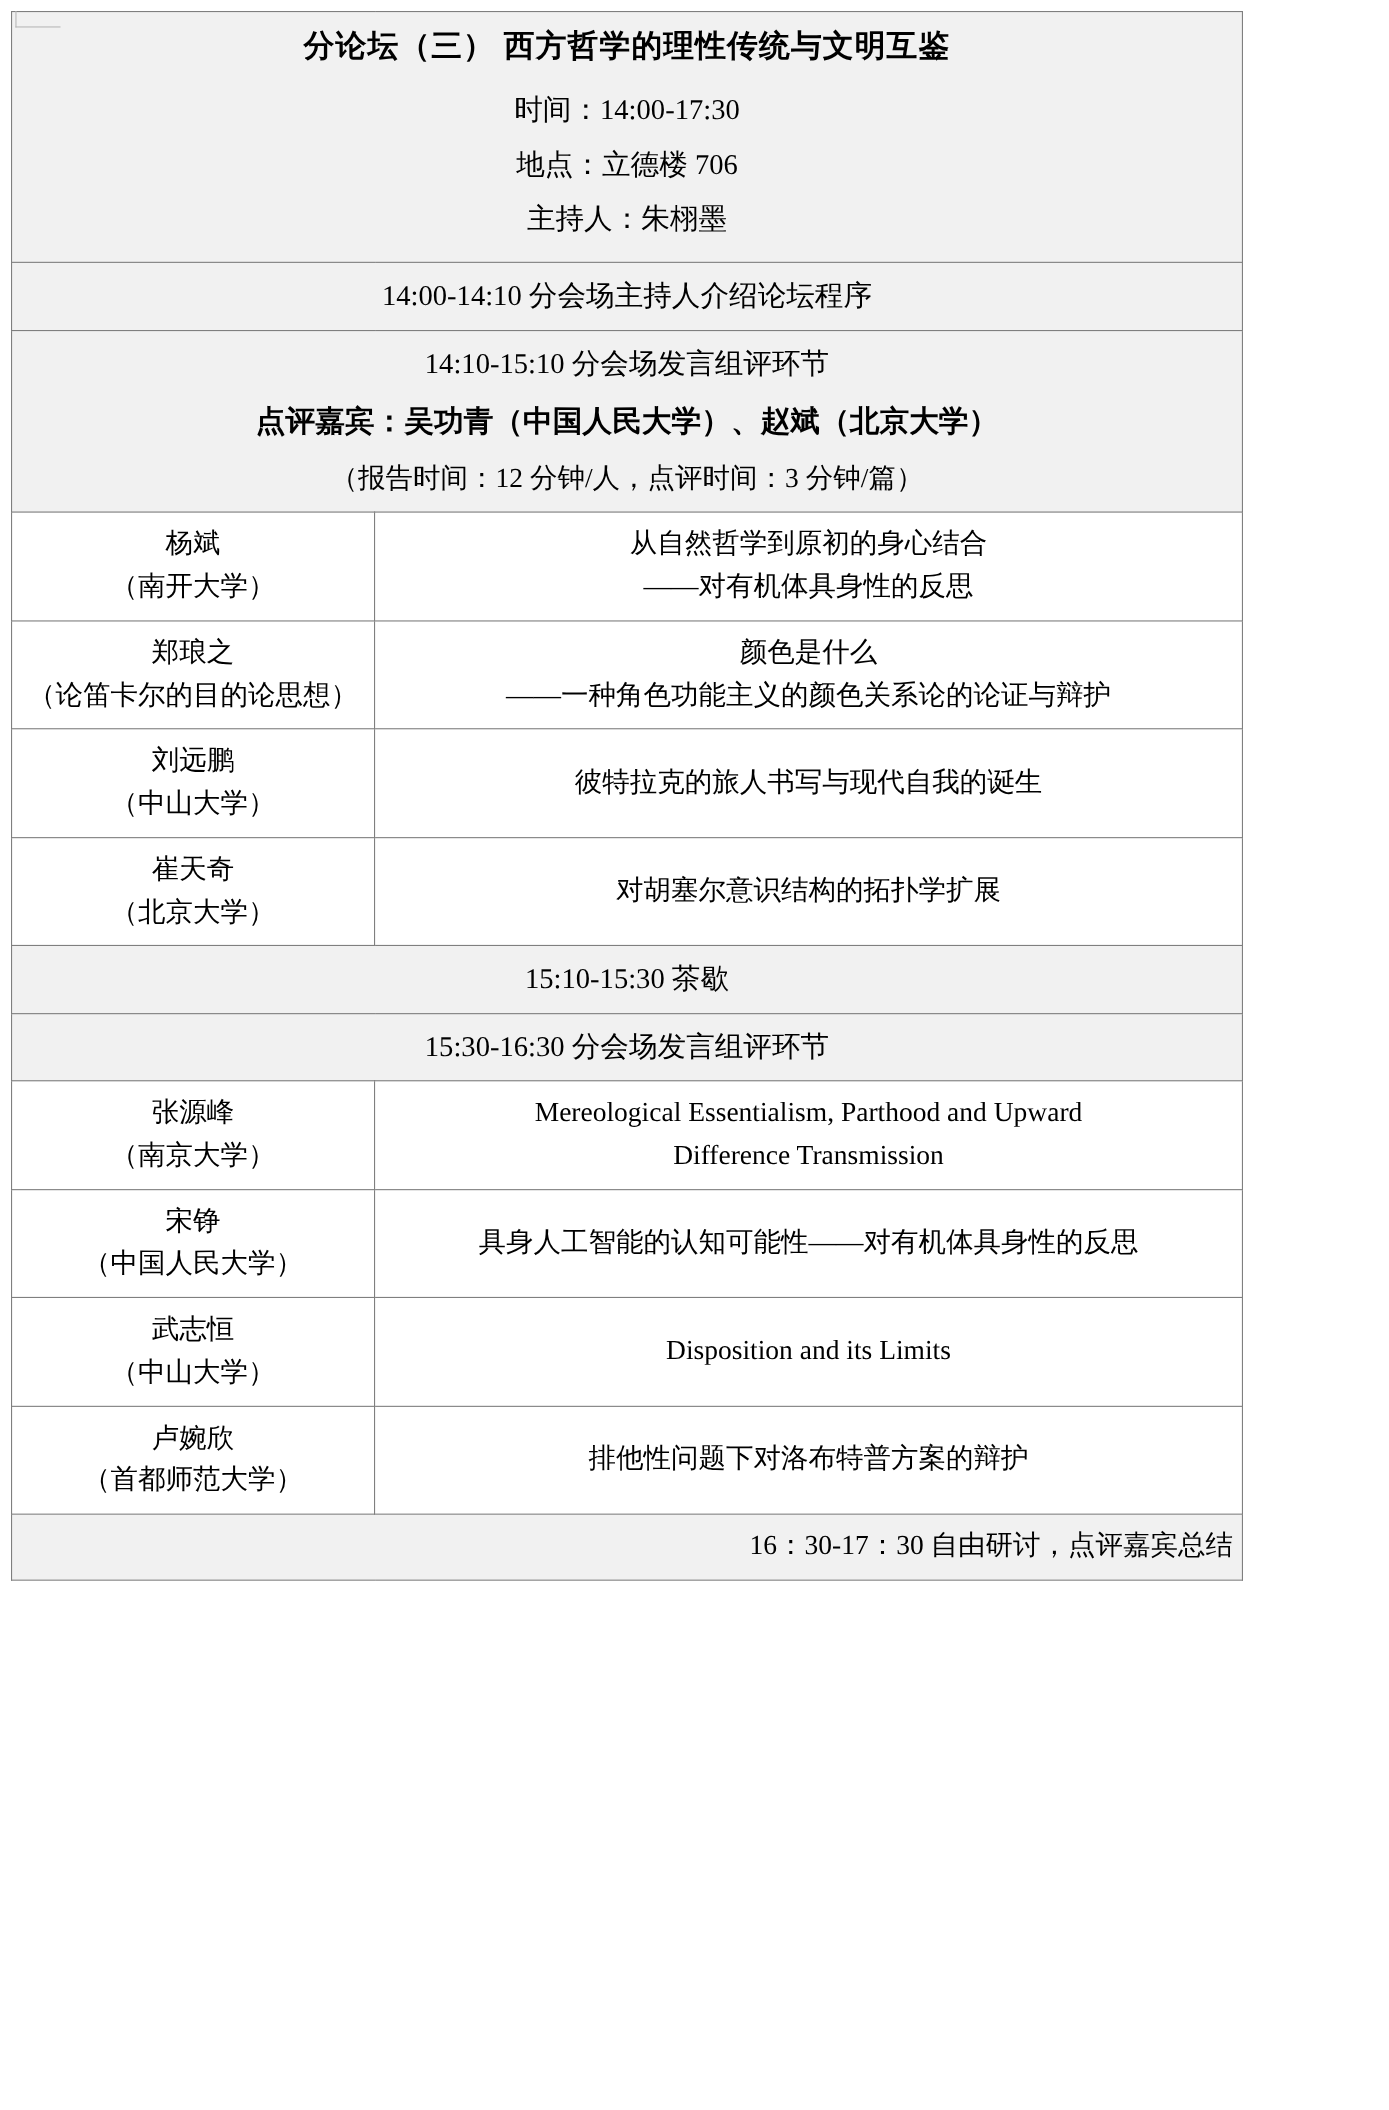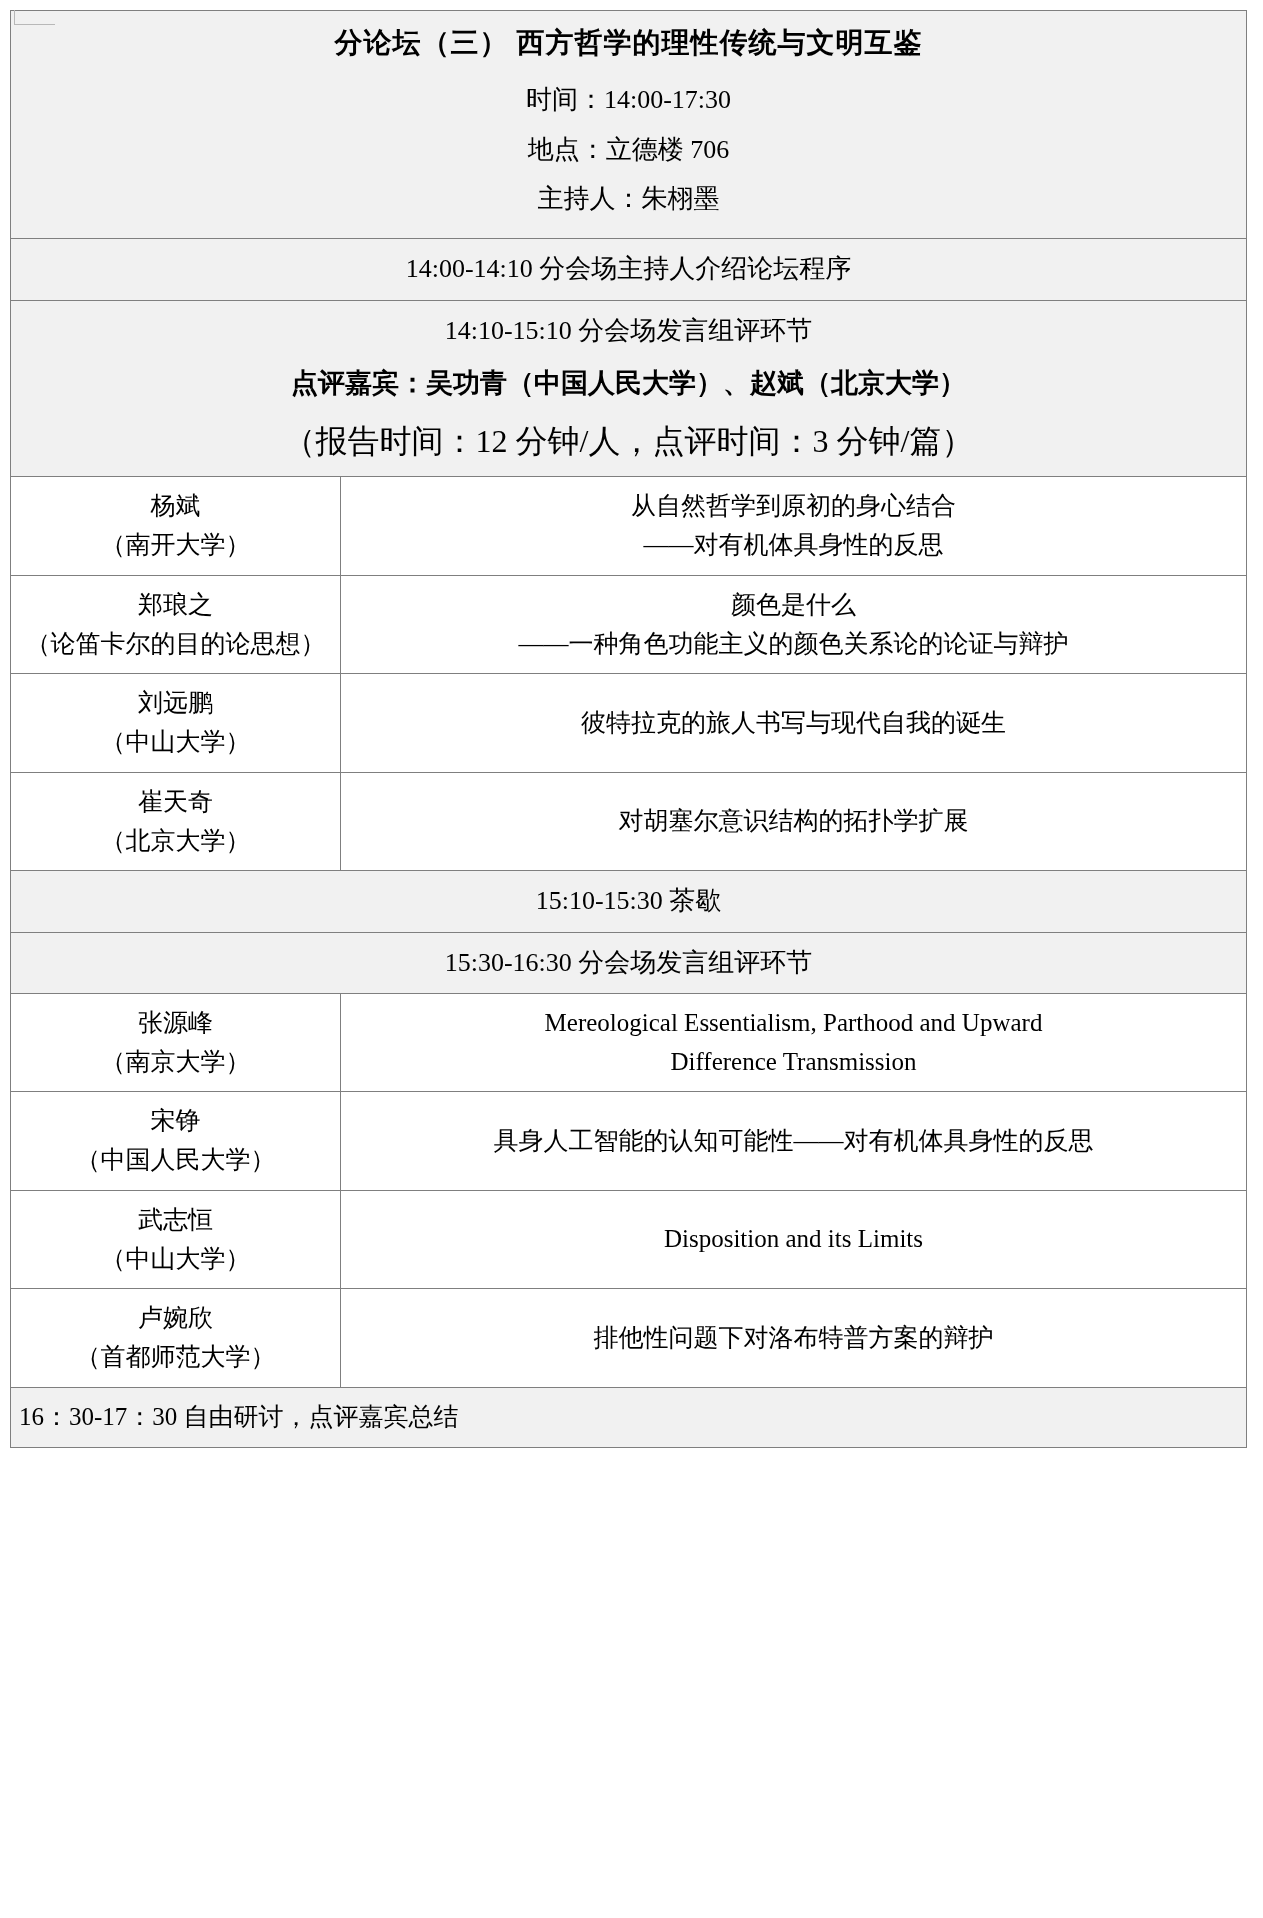--- a/index.html
+++ b/index.html
@@ -24,21 +24,21 @@
     position: absolute;
     left: 14px;
     top: 0;
     width: 40px;
     height: 14px;
     border-left: 1px solid #b8b8b8;
     border-bottom: 1px solid #b8b8b8;
   }
   table.agenda {
     border-collapse: collapse;
-    width: 1237px;
+    width: 1120px;
     margin: 10px 10px 0 10px;
     table-layout: fixed;
   }
   table.agenda td {
     border: 1px solid #7f7f7f;
     padding: 10px 8px;
     vertical-align: middle;
     font-size: 25px;
     line-height: 1.55;
   }
@@ -74,26 +74,26 @@
   }
   .section-line {
     font-size: 26px;
     text-align: center;
   }
   .section-line.bold {
     font-weight: bold;
     font-size: 27px;
   }
   .section-sub {
-    font-size: 32px;
+    font-size: 25px;
     text-align: center;
   }
   .spaced { margin-top: 12px; text-align: center; }
   .footer-cell {
-    text-align: left;
+    text-align: right;
     font-size: 26px;
     padding-top: 26px;
     padding-bottom: 26px;
   }
   .break-line { display: block; }
   .en-title {
     font-family: "Liberation Serif", "DejaVu Serif", serif;
     margin-left: 19px;
   }
 </style>

